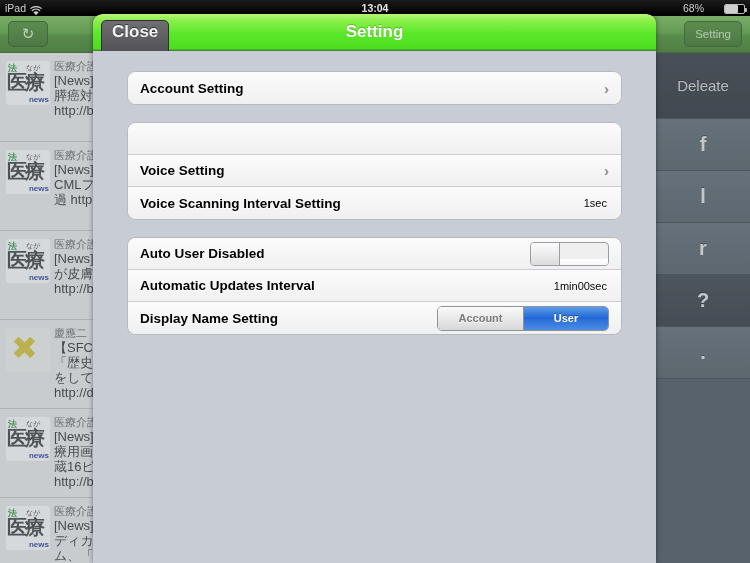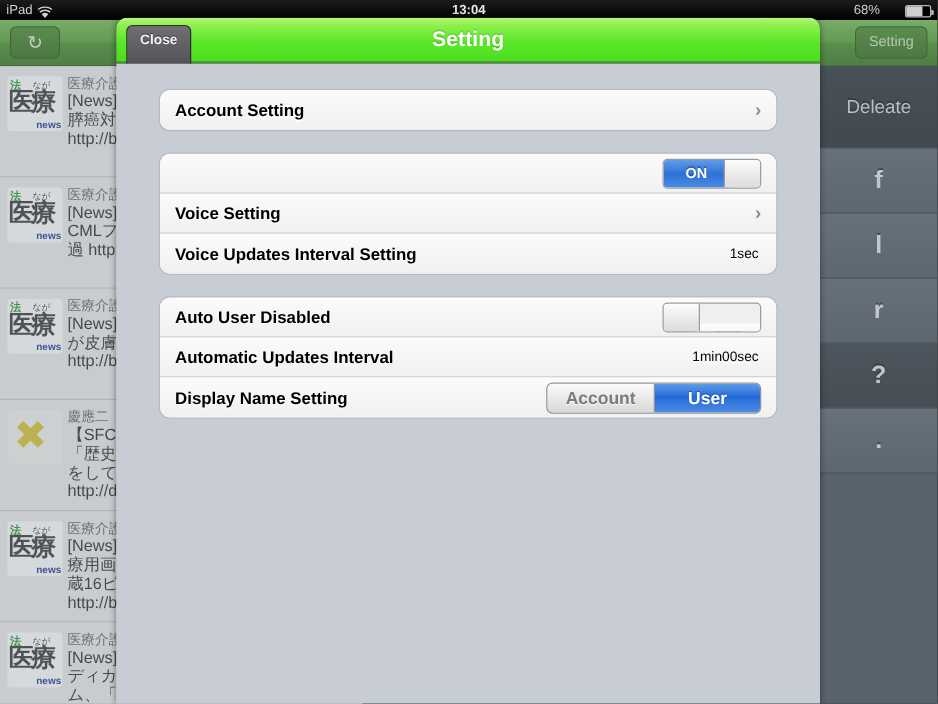--- a/index.html
+++ b/index.html
@@ -94,21 +94,21 @@
   #modal { position: absolute; left: 93px; top: 14px; width: 563px; height: 549px;
            border-radius: 9px 9px 0 0; overflow: hidden;
            box-shadow: 0 0 5px rgba(0,0,0,.45); }
   #modal-header { position: relative; height: 36px; border-radius: 9px 9px 0 0;
     background: linear-gradient(to bottom, #b9f57a 0%, #8df04c 18%, #5ce82a 55%, #4ddd1e 100%);
     border-bottom: 1px solid #3fbd19; }
   #modal-title { position: absolute; left: 0; top: 0; width: 100%; height: 36px; line-height: 36px;
     text-align: center; color: #ffffff; font-weight: bold; font-size: 17px;
     text-shadow: 0 -1px 1px rgba(0,0,0,.25); }
   #close-btn { position: absolute; left: 8px; top: 6px; height: 40px; padding: 0 10px;
-    border-radius: 5px; line-height: 22px; font-size: 11px; font-weight: bold; color: #f2f2f2;
+    border-radius: 5px; line-height: 22px; font-size: 17px; font-weight: bold; color: #f2f2f2;
     background: linear-gradient(to bottom, #6e6e73 0%, #4a4a4f 100%);
     border: 1px solid #2f2f33; text-shadow: 0 -1px 0 rgba(0,0,0,.5); }
 
   #modal-body { position: absolute; left: 0; top: 37px; right: 0; bottom: 0;
                 background: #c8ccd4; padding: 20px 34px 0 34px; }
 
   .group { background: #f4f4f4; border: 1px solid #b6b9bf; border-radius: 9px;
            margin-bottom: 17px; overflow: hidden; }
   .row { position: relative; height: 32px; display: flex; align-items: center;
          padding: 0 12px; border-bottom: 1px solid #ccccd0;
@@ -133,21 +133,21 @@
   .switch .knob { position: absolute; top: 0; width: 29px; height: 100%;
     background: linear-gradient(to bottom, #fcfcfc 0%, #dcdcdc 100%);
     border-left: 1px solid #9a9da3; border-right: 1px solid #9a9da3; }
   .switch.on .knob { right: 0; border-right: none; }
   .switch.off .knob { left: 0; border-left: none; }
 
   
   .segmented { margin-left: auto; display: flex; height: 25px; border-radius: 5px;
     overflow: hidden; border: 1px solid #8e9196; }
   .seg { min-width: 85px; display: flex; align-items: center; justify-content: center;
-         font-size: 14px; font-weight: bold; padding: 0 10px; }
+         font-size: 11px; font-weight: bold; padding: 0 10px; }
   .seg.inactive { background: linear-gradient(to bottom, #fafafa 0%, #d8d8d8 100%);
                   color: #7b7b7b; text-shadow: 0 1px 0 #fff; }
   .seg.active { background: linear-gradient(to bottom, #5e9ce8 0%, #1f66d6 50%, #2a6fd9 52%, #4b8be4 100%);
                 color: #fff; text-shadow: 0 -1px 0 rgba(0,0,0,.35); border-left: 1px solid #8e9196; }
 </style>
 </head>
 <body>
 
 <div id="screen">
 
@@ -302,31 +302,27 @@
     </div>
     <div id="modal-body">
         <div class="group">
           <div class="row">
             <div class="row-label">Account Setting</div>
             <div class="chevron">›</div>
           </div>
         </div>
         <div class="group">
           <div class="row">
-            <div class="switch on">
-              <div class="track-on">ON</div>
-              <div class="knob"></div>
-            </div>
           </div>
           <div class="row">
             <div class="row-label">Voice Setting</div>
             <div class="chevron">›</div>
           </div>
           <div class="row">
-            <div class="row-label">Voice Updates Interval Setting</div>
+            <div class="row-label">Voice Scanning Interval Setting</div>
             <div class="row-value">1sec</div>
           </div>
         </div>
         <div class="group">
           <div class="row">
             <div class="row-label">Auto User Disabled</div>
             <div class="switch off">
               <div class="track-off">OFF</div>
               <div class="knob"></div>
             </div>

